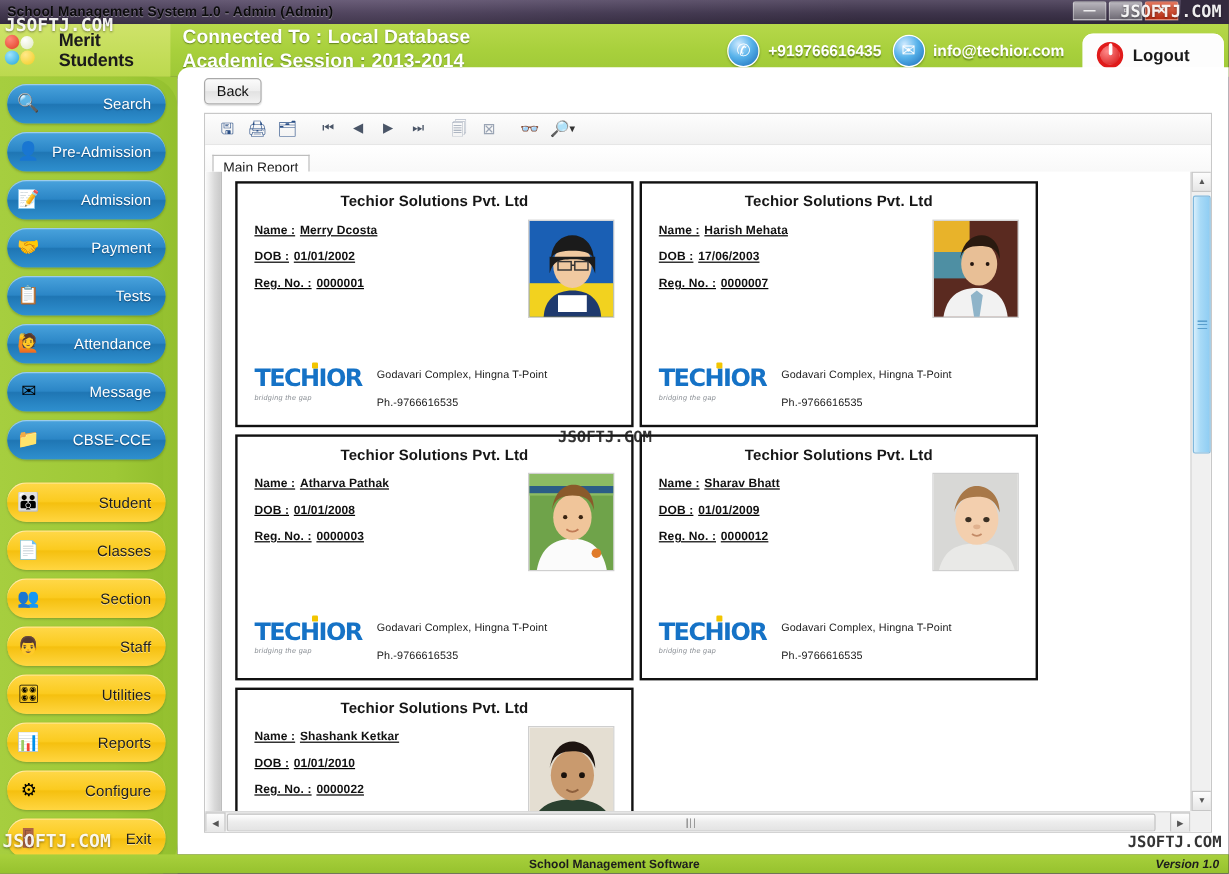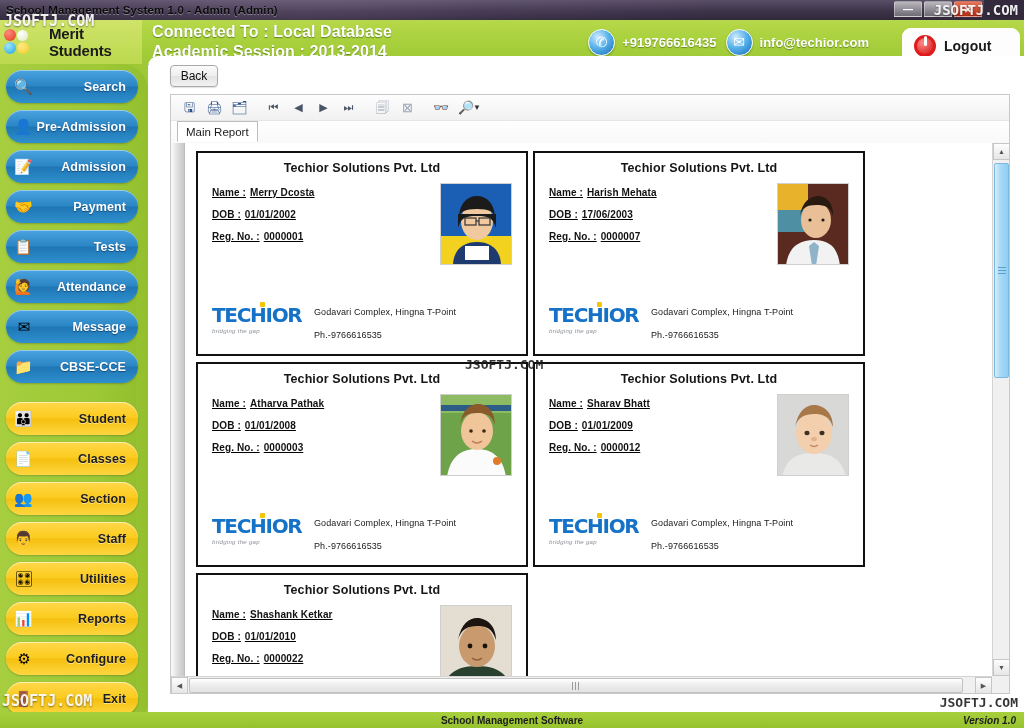--- a/index.html
+++ b/index.html
@@ -73,21 +73,21 @@
     border: 1px solid #ffffff;
     display: flex; align-items: center; justify-content: center;
     color: #fff; font-size: 14px; line-height: 1;
     box-shadow: 0 1px 2px rgba(0,0,0,.3);
   }
   .ctext {
     font-size: 13px; font-weight: 700; color: #fff;
     text-shadow: 0 1px 1px rgba(60,90,10,.6);
   }
   .logout {
-    width: 118px; height: 36px; margin-left: 24px; margin-top: 8px;
+    width: 118px; height: 36px; margin-left: 6px; margin-top: 8px;
     background: #fdfdfd; border-radius: 9px 9px 0 0;
     display: flex; align-items: center; gap: 8px; padding-left: 12px;
     box-shadow: inset 0 1px 0 #fff;
   }
   .pwr {
     width: 22px; height: 22px; border-radius: 50%;
     border: 3px solid #e01b1b; position: relative;
     background: radial-gradient(circle at 35% 30%, #ff8a8a, #d40f0f);
   }
   .pwr::after {
@@ -120,21 +120,21 @@
   }
   .mitem.blue {
     background: linear-gradient(180deg,#4aa3dd 0%, #2b86c6 48%, #1f76b4 52%, #2f90cf 100%);
     box-shadow: inset 0 1px 0 rgba(255,255,255,.45), 0 1px 2px rgba(0,0,0,.22);
   }
   .mitem.yellow {
     background: linear-gradient(180deg,#ffd84a 0%, #fbcb1f 48%, #f5c00f 52%, #ffd641 100%);
     box-shadow: inset 0 1px 0 rgba(255,255,255,.55), 0 1px 2px rgba(0,0,0,.2);
   }
   .mitem .lbl {
-    font-size: 12.5px; font-weight: 700; letter-spacing: .1px;
+    font-size: 12.5px; font-weight: 400; letter-spacing: .1px;
   }
   .mitem.blue .lbl { color: #ffffff; text-shadow: 0 1px 1px rgba(0,40,80,.6); }
   .mitem.yellow .lbl { color: #1d1d1d; text-shadow: 0 1px 0 rgba(255,255,255,.5); }
   .mico {
     position: absolute; left: 5px; top: 50%; transform: translateY(-50%);
     width: 26px; height: 26px;
     display: flex; align-items: center; justify-content: center;
     font-size: 15px; line-height: 1;
   }
   .mgap { height: 12px; }
@@ -168,21 +168,21 @@
     width: 25px; height: 22px; display: flex; align-items: center; justify-content: center;
     font-size: 13px; color: #2a4f86; line-height: 1;
   }
   .tbi.dim { color: #9aa4b4; }
   .tbi.nav { color: #4a5567; font-size: 11px; }
   .tbsep { width: 9px; }
   .tbcaret { font-size: 8px; color: #333; margin-left: -6px; }
 
   .tabstrip {
     height: 38px; background: linear-gradient(180deg,#ffffff,#f4f4f4);
-    border-bottom: 1px solid #bdbdbd; display: flex; align-items: flex-start;
+    border-bottom: 1px solid #bdbdbd; display: flex; align-items: center;
     padding-left: 6px;
   }
   .tab {
     height: 21px; padding: 0 8px; background: #ffffff;
     border: 1px solid #bdbdbd; border-bottom: 1px solid #ffffff;
     font-size: 11.5px; color: #1a1a1a;
     display: flex; align-items: center;
   }
 
   .reportarea {

